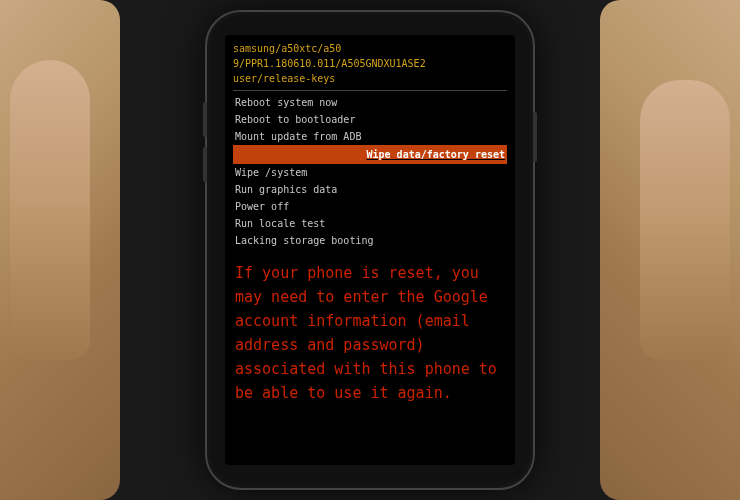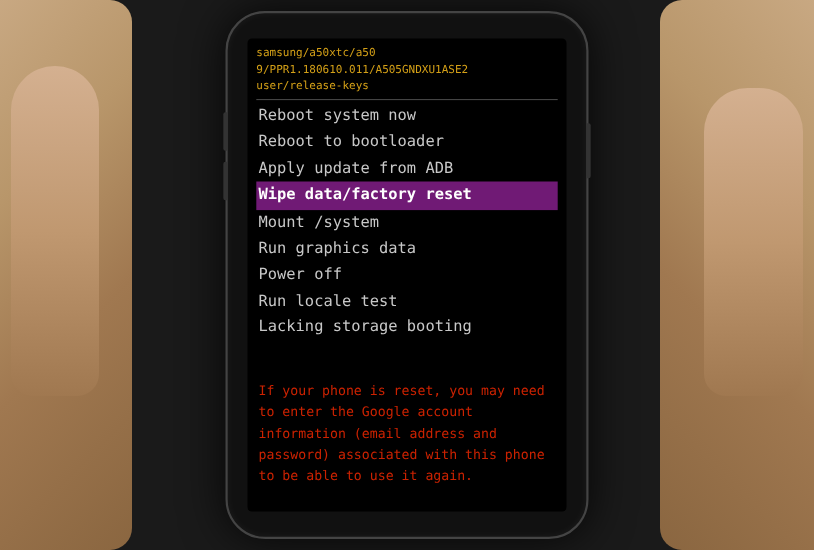--- a/index.html
+++ b/index.html
@@ -95,65 +95,66 @@
       border-radius: 4px;
       overflow: hidden;
       display: flex;
       flex-direction: column;
     }
 
     .screen-content {
       padding: 6px 8px;
       flex: 1;
       overflow: hidden;
+      text-decoration: underline;
     }
 
     
     .device-info {
       color: #d4a017;
       font-size: 10px;
       line-height: 1.5;
       margin-bottom: 4px;
     }
 
     
     .divider {
       border: none;
       border-top: 1px solid #444;
       margin: 3px 0;
     }
 
     
     .menu-item {
       color: #c8c8c8;
-      font-size: 14px;
+      font-size: 10px;
       line-height: 1.7;
       padding: 0 2px;
       cursor: pointer;
     }
 
     .menu-item.selected {
-      background: #701a75;
+      background: #c2410c;
       color: #ffffff;
       font-weight: bold;
       display: block;
       padding: 1px 2px;
+      text-align: right;
     }
 
     
     .warning-box {
       margin-top: 8px;
       padding: 4px 2px;
     }
 
     .warning-text {
       color: #cc2200;
-      font-size: 12px;
+      font-size: 15px;
       line-height: 1.6;
-      margin-top: 24px;
     }
 
     
     .side-btn-right {
       position: absolute;
       right: -4px;
       top: 100px;
       width: 4px;
       height: 50px;
       background: #333;
@@ -206,23 +207,23 @@
           <div>9/PPR1.180610.011/A505GNDXU1ASE2</div>
           <div>user/release-keys</div>
         </div>
 
         <hr class="divider">
 
         <div>
 
         <div class="menu-item">Reboot system now</div>
             <div class="menu-item">Reboot to bootloader</div>
-            <div class="menu-item">Apply update from ADB</div>
+            <div class="menu-item">Mount update from ADB</div>
             <div class="menu-item selected">Wipe data/factory reset</div>
-            <div class="menu-item">Mount /system</div>
+            <div class="menu-item">Wipe /system</div>
             <div class="menu-item">Run graphics data</div>
             <div class="menu-item">Power off</div>
             <div class="menu-item">Run locale test</div>
             <div class="menu-item">Lacking storage booting</div>
           </div>
 
         <div class="warning-box">
           <div class="warning-text">If your phone is reset, you may need to enter the Google account information (email address and password) associated with this phone to be able to use it again.</div>
         </div>
 

